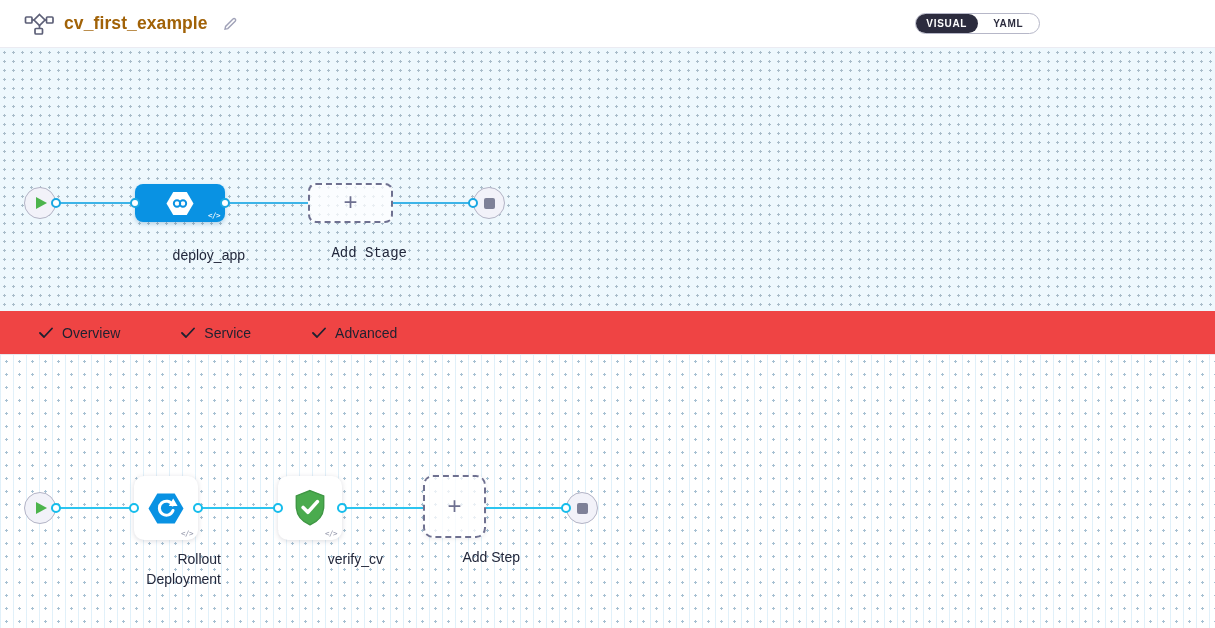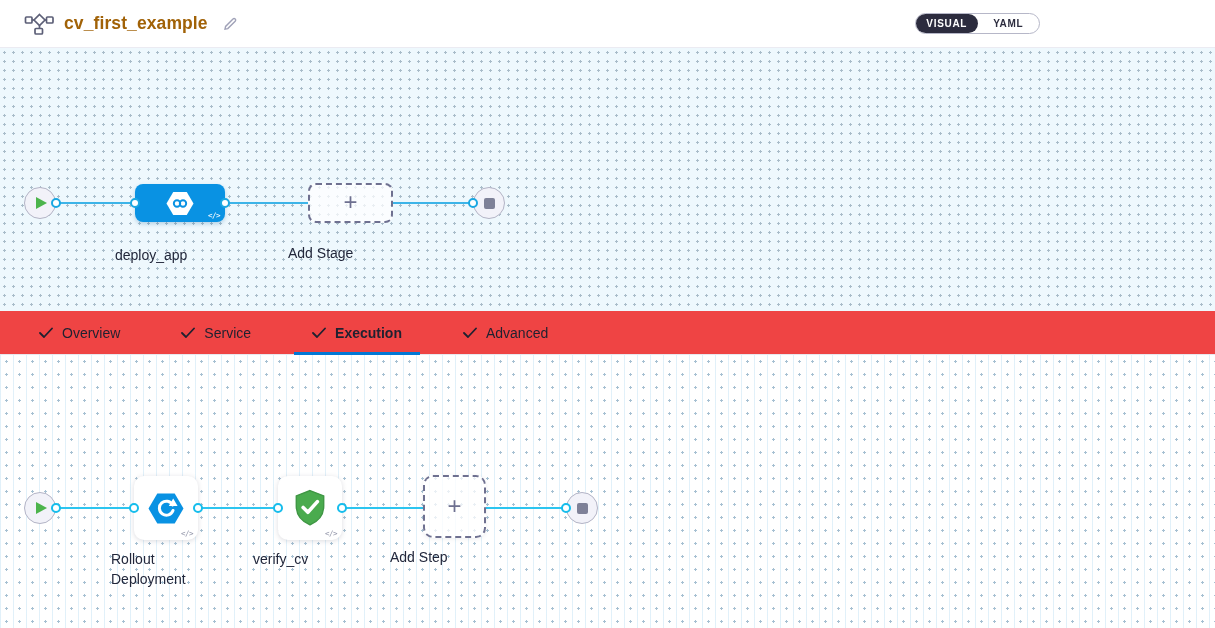--- a/index.html
+++ b/index.html
@@ -52,21 +52,21 @@
   .step-card { position:absolute; width:64px; height:64px; background:#fff; border-radius:10px;
                box-shadow:0 1px 5px rgba(96,97,112,0.22); z-index:2;
                display:flex; align-items:center; justify-content:center; cursor:pointer; }
 
   .add-box { position:absolute; border:2px dashed #6e7090; background:rgba(255,255,255,0.75);
              display:flex; align-items:center; justify-content:center; z-index:2; cursor:pointer; }
   .add-stage { width:85px; height:40px; border-radius:8px; }
   .add-step  { width:63px; height:63px; border-radius:10px; box-shadow:0 1px 4px rgba(96,97,112,0.12); }
   .plus { color:#6e7090; font-size:24px; font-weight:400; line-height:1; margin-top:-2px; }
 
-  .node-label { position:absolute; text-align:left; font-size:14px; line-height:20px;
+  .node-label { position:absolute; text-align:right; font-size:14px; line-height:20px;
                 color:#22273b; z-index:2; }
 
   
   .tabs { height:44px; background:#ef4444; border-bottom:1px solid #e8e8ee;
           display:flex; align-items:stretch; padding-left:21px; gap:25px; position:relative; }
   .tab { display:flex; align-items:center; gap:9px; padding:0 18px; font-size:14px;
          color:#1f2130; position:relative; cursor:pointer; white-space:nowrap; }
   .tab.active { font-weight:700; }
   .tab .underline { display:none; }
   .tab.active .underline { display:block; position:absolute; left:0; right:0; bottom:-1px;
@@ -128,44 +128,37 @@
 
     <div class="add-box add-stage" style="left:308px; top:135px;">
       <span class="plus">+</span>
     </div>
 
     <div class="terminal" style="left:473px; top:139px;">
       <div class="stop-sq"></div>
     </div>
 
     <div class="node-label" style="left:115px; top:197px; width:130px;">deploy_app</div>
-    <div class="node-label" style="left:288px; top:195px; width:130px;">Add Stage</div>
+    <div class="node-label" style="left:277px; top:195px; width:130px;font-family:Liberation Mono, monospace;">Add Stage</div>
   </div>
 
   <div class="tabs">
     <div class="tab">
       <svg width="14" height="11" viewBox="0 0 14 11" fill="none" stroke="#1f2130" stroke-width="1.8" stroke-linecap="round" stroke-linejoin="round">
           <polyline points="1,6 5,10 13,1.5"></polyline>
         </svg>
       <span>Overview</span>
 
     </div>
     <div class="tab">
       <svg width="14" height="11" viewBox="0 0 14 11" fill="none" stroke="#1f2130" stroke-width="1.8" stroke-linecap="round" stroke-linejoin="round">
           <polyline points="1,6 5,10 13,1.5"></polyline>
         </svg>
       <span>Service</span>
 
-    </div>
-    <div class="tab active">
-      <svg width="14" height="11" viewBox="0 0 14 11" fill="none" stroke="#1f2130" stroke-width="1.8" stroke-linecap="round" stroke-linejoin="round">
-          <polyline points="1,6 5,10 13,1.5"></polyline>
-        </svg>
-      <span>Execution</span>
-      <div class="underline"></div>
     </div>
     <div class="tab">
       <svg width="14" height="11" viewBox="0 0 14 11" fill="none" stroke="#1f2130" stroke-width="1.8" stroke-linecap="round" stroke-linejoin="round">
           <polyline points="1,6 5,10 13,1.5"></polyline>
         </svg>
       <span>Advanced</span>
 
     </div>
   </div>
 

